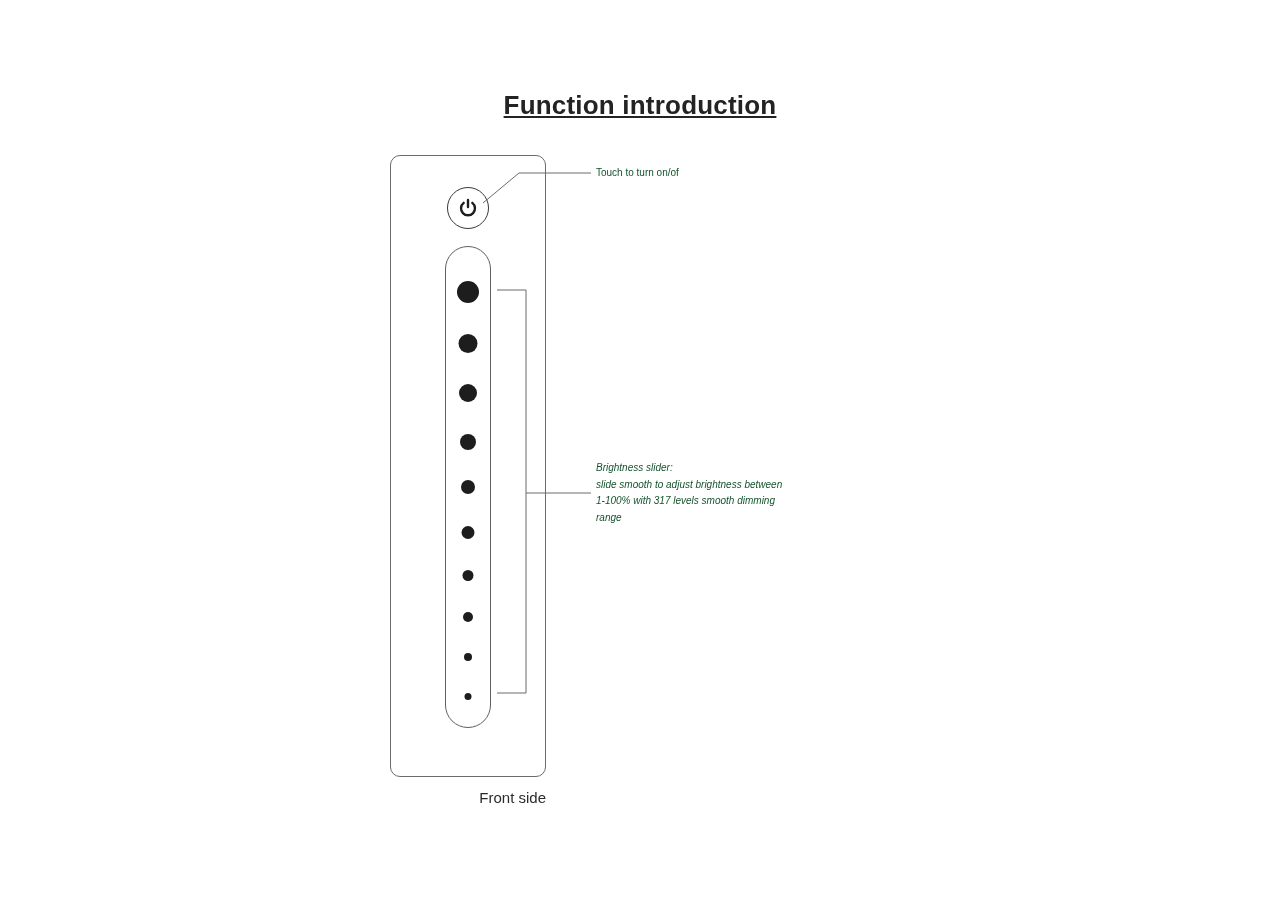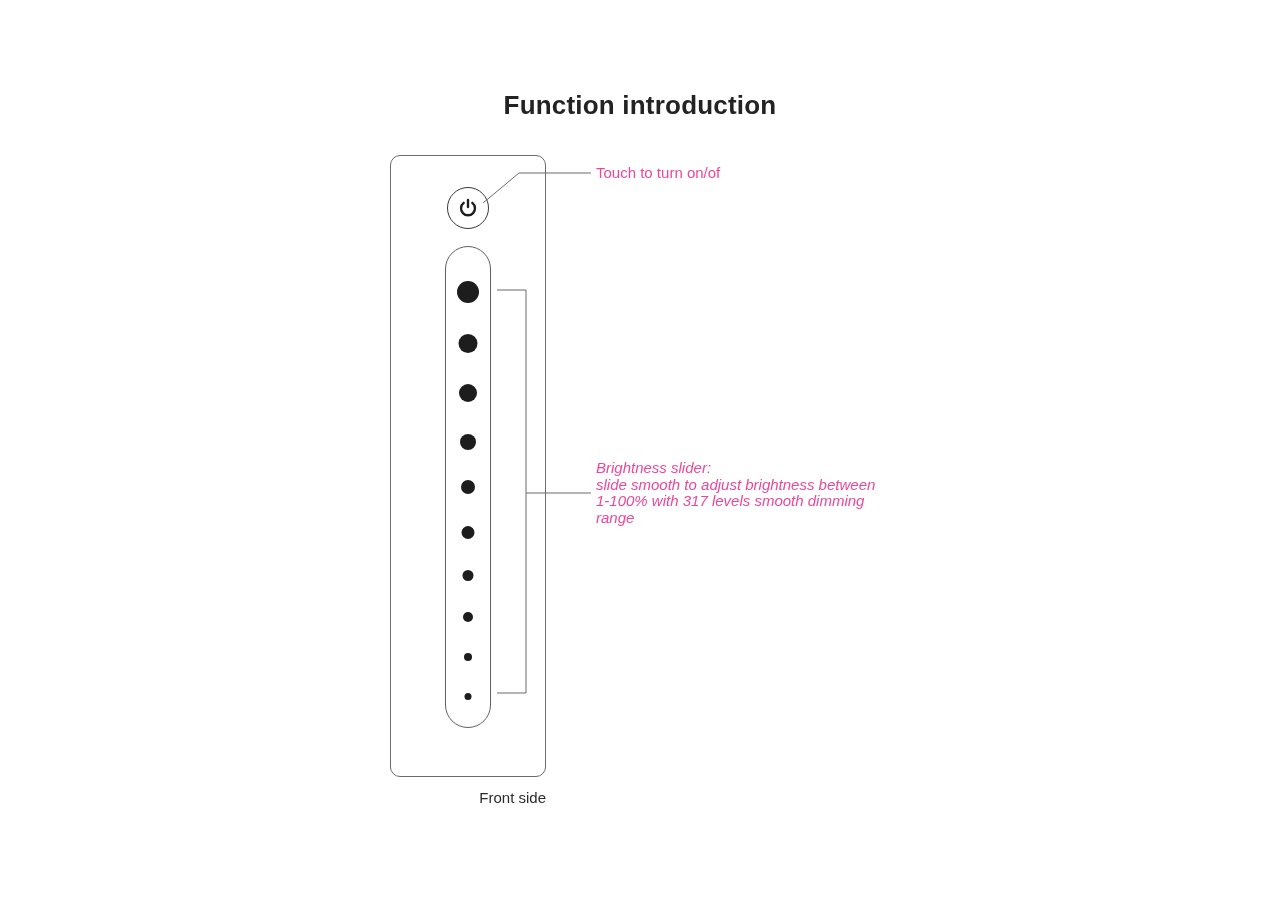--- a/index.html
+++ b/index.html
@@ -21,20 +21,21 @@
     top: 90px;
     left: 0;
     width: 100%;
     text-align: center;
     font-size: 26px;
     line-height: 30px;
     font-weight: bold;
     letter-spacing: 0.2px;
     color: #232323;
     margin: 0;
+    text-decoration: underline;
   }
   .panel {
     position: absolute;
     left: 390px;
     top: 155px;
     width: 156px;
     height: 622px;
     border: 1px solid #6b6b6b;
     border-radius: 10px;
     box-sizing: border-box;
@@ -78,23 +79,23 @@
   .overlay-lines {
     position: absolute;
     left: 0;
     top: 0;
     width: 1280px;
     height: 900px;
     pointer-events: none;
   }
   .annotation {
     position: absolute;
-    font-size: 15px;
+    font-size: 10px;
     line-height: 16.5px;
-    color: #ec4899;
+    color: #14532d;
     white-space: nowrap;
   }
   .touch-label {
     left: 596px;
     top: 164px;
     line-height: 18px;
   }
   .brightness-label {
     left: 596px;
     top: 460px;

